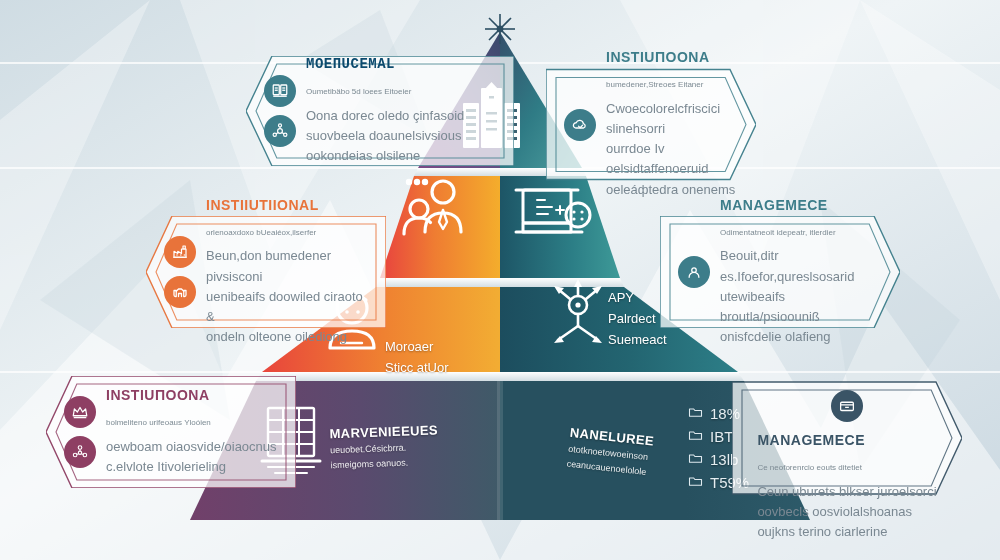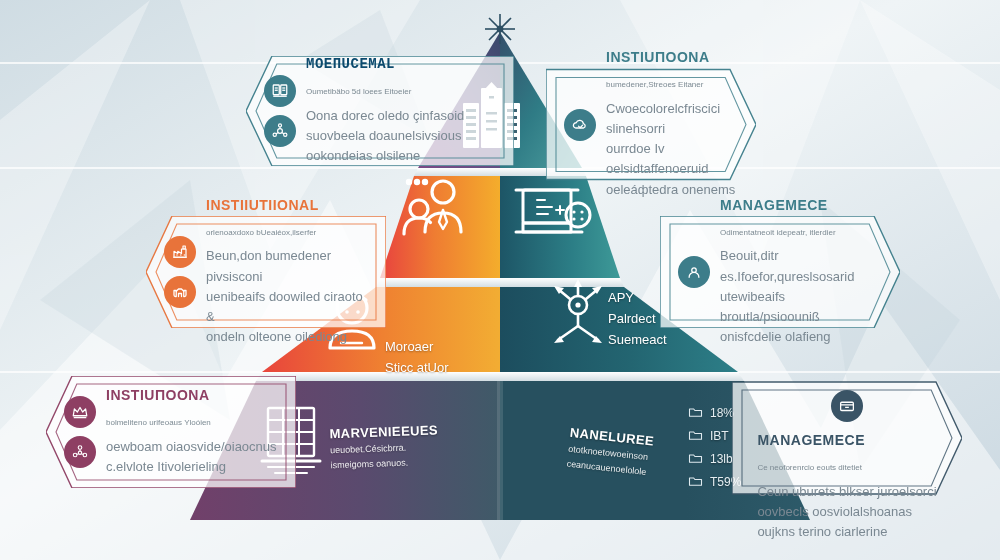--- a/index.html
+++ b/index.html
@@ -45,21 +45,21 @@
   .co-circle svg { width:18px; height:18px; }
   .co-body { flex:1 1 auto; min-width:0; }
   .co-title { font-size:14px; font-weight:700; letter-spacing:.5px; line-height:1.2; }
   .co-sub  { font-size:8px; color:#7c8a93; line-height:1.35; margin-top:14px; }
   .co-desc { font-size:13px; color:#7a8892; line-height:1.55; margin-top:8px; }
 
   
   .stats { position:absolute; z-index:3; display:flex; flex-direction:column; gap:5px; }
   .stat-row { display:flex; align-items:center; gap:7px; }
   .stat-row svg { width:15px; height:12px; flex:0 0 auto; }
-  .stat-val { font-size:12px; color:#e4edf1; text-shadow:0 1px 2px rgba(0,0,0,.4); }
+  .stat-val { font-size:15px; color:#e4edf1; text-shadow:0 1px 2px rgba(0,0,0,.4); }
 </style>
 </head>
 <body>
 
 <svg id="bg-layer" viewBox="0 0 1000 560" preserveAspectRatio="none">
   <defs>
     <linearGradient id="bgg" x1="0" y1="0" x2="1" y2="1">
       <stop offset="0%" stop-color="#cfdce3"></stop>
       <stop offset="45%" stop-color="#eff4f6"></stop>
       <stop offset="100%" stop-color="#c9d7e0"></stop>

